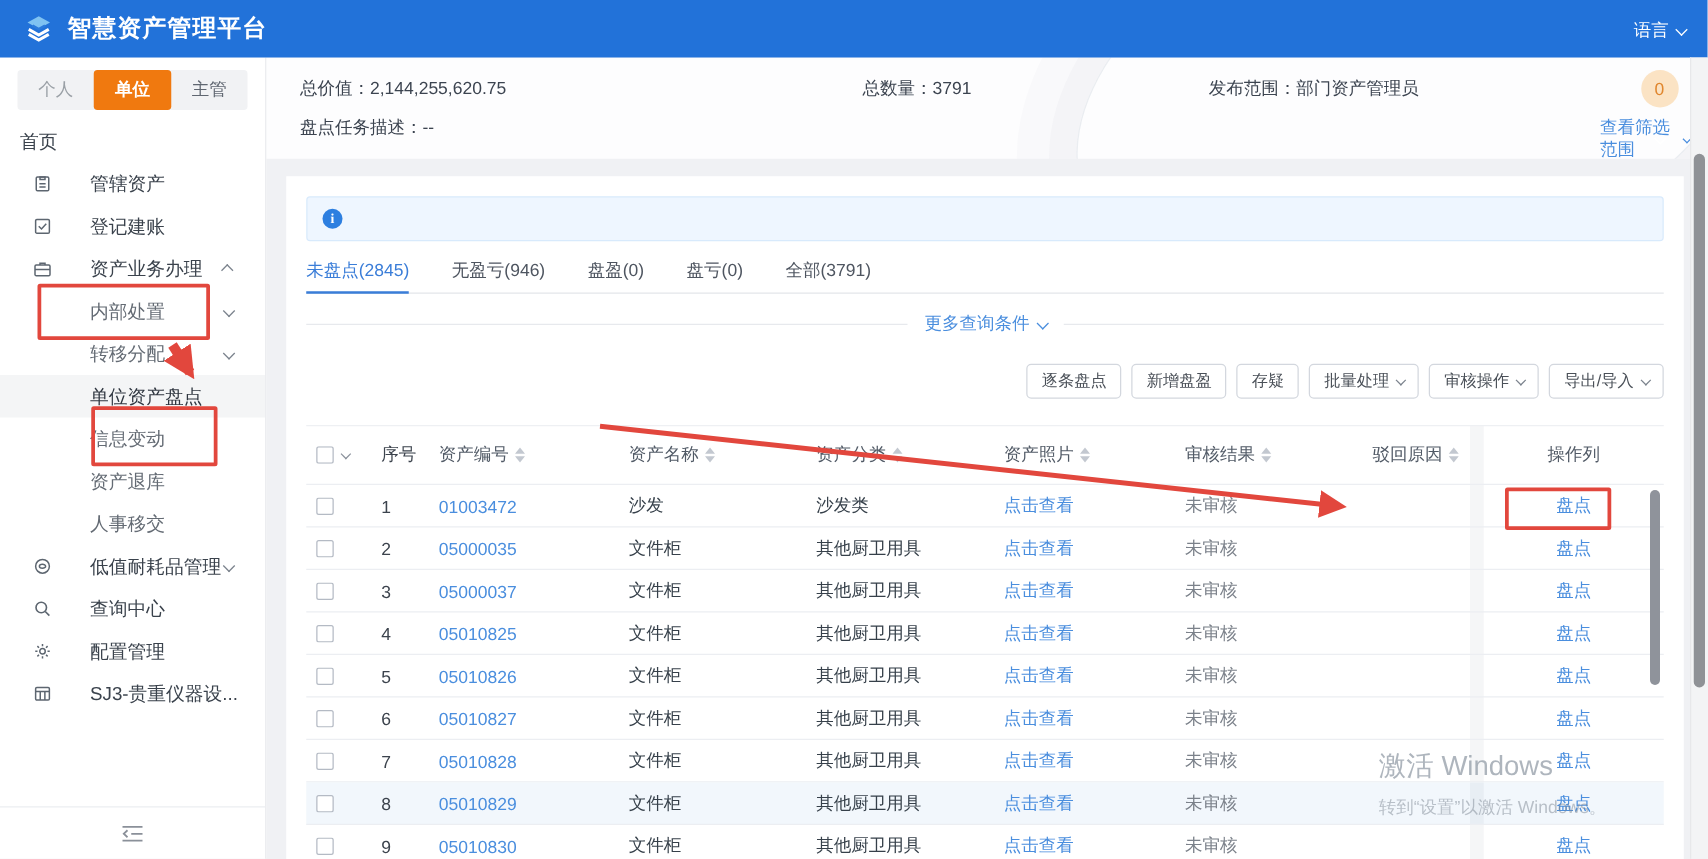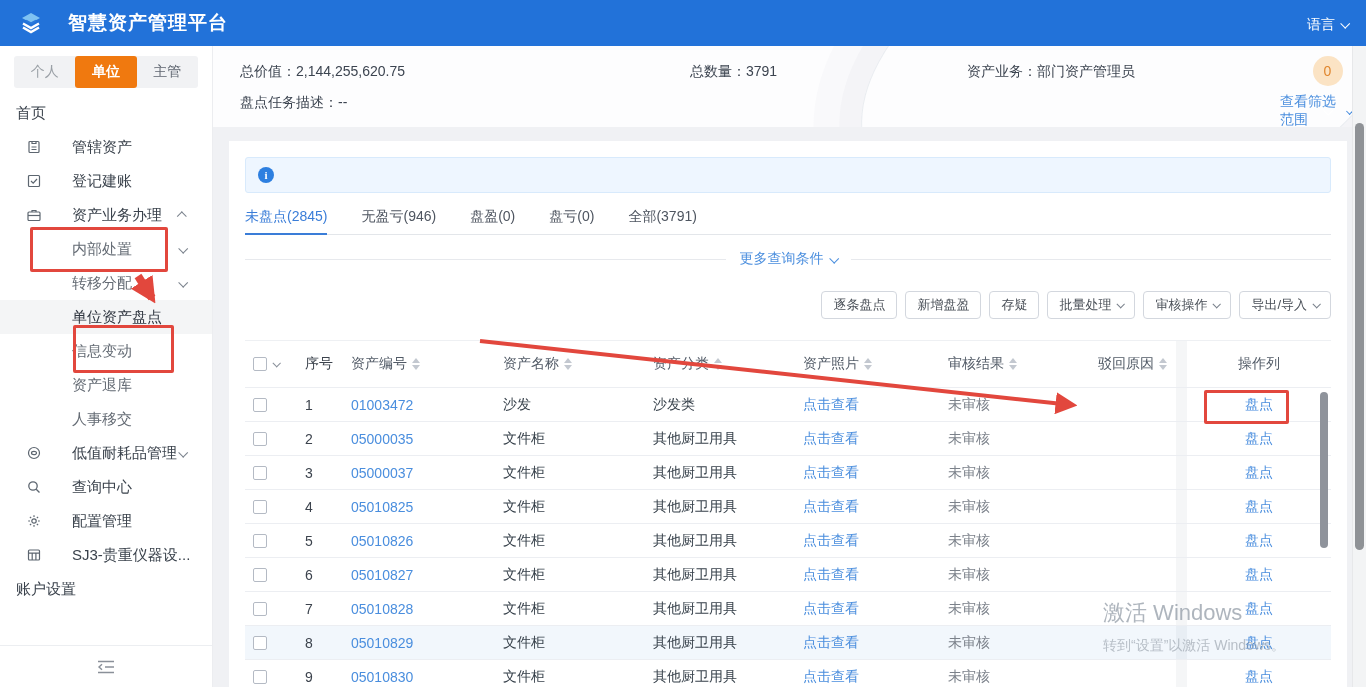--- a/index.html
+++ b/index.html
@@ -3,21 +3,21 @@
 <meta charset="utf-8">
 <style>
   * { margin:0; padding:0; box-sizing:border-box; }
   html,body { width:1366px; height:687px; overflow:hidden;
     font-family:"Liberation Sans","DejaVu Sans",sans-serif; background:#f0f1f4; color:#36404a; }
   .abs { position:absolute; }
 
   
   .topbar { position:absolute; left:0; top:0; width:1366px; height:46px; background:#2272d9;
     display:flex; align-items:center; padding:0 18px; z-index:20; }
-  .brand { display:flex; align-items:flex-end; gap:24px; }
+  .brand { display:flex; align-items:flex-end; gap:10px; }
   .brand-title { color:#fff; font-size:19px; font-weight:bold; letter-spacing:1px; }
   .topbar-right { margin-left:auto; display:flex; align-items:center; gap:22px; color:#fff;flex-direction:column; }
   .top-ic { width:20px; height:20px; display:inline-flex; }
   .lang { display:flex; align-items:center; gap:6px; font-size:14px; cursor:pointer; }
   .chev { display:inline-block; width:7px; height:7px; border-right:1.6px solid currentColor;
     border-bottom:1.6px solid currentColor; transform:rotate(45deg) translateY(-1px); }
   .chev.up { transform:rotate(-135deg) translateY(-1px); }
   .avatar { width:30px; height:30px; border-radius:50%; background:#fbe3c4; color:#e0862e;
     display:flex; align-items:center; justify-content:center; font-size:14px; }
 
@@ -223,41 +223,40 @@
           </svg></span>
       <span>配置管理</span>
     </div>
     <div class="m-item">
       <span class="m-ic"><svg viewBox="0 0 16 16" width="16" height="16" fill="none" stroke="currentColor" stroke-width="1.2">
             <rect x="2.5" y="3" width="11" height="10" rx="1"></rect>
             <path d="M2.5 6.2 h11 M6.2 6.2 V13 M9.9 6.2 V13"></path>
           </svg></span>
       <span>SJ3-贵重仪器设...</span>
     </div>
-    <div class="m-item top-level">账户设置</div>
   </nav>
   <div class="side-foot">
     <span class="fold-ic">
       <svg viewBox="0 0 18 14" width="18" height="14" fill="none" stroke="currentColor" stroke-width="1.4">
           <path d="M1 1.5 h16 M8 7 h9 M1 12.5 h16 M5 4.2 L2 7 l3 2.8"></path>
         </svg>
     </span>
   </div>
 </aside>
 
 <section class="summary">
   <div class="wave"></div>
   <div class="abs" style="left:27px; top:16px;">
     <span class="sum-label">总价值：</span><span class="sum-label">2,144,255,620.75</span>
   </div>
   <div class="abs" style="left:477px; top:16px;">
     <span class="sum-label">总数量：</span><span class="sum-label">3791</span>
   </div>
   <div class="abs" style="left:754px; top:16px;">
-    <span class="sum-label">资产业务：</span><span class="sum-label">部门资产管理员</span>
+    <span class="sum-label">发布范围：</span><span class="sum-label">部门资产管理员</span>
   </div>
   <div class="abs" style="left:27px; top:47px;">
     <span class="sum-label">盘点任务描述：</span><span class="sum-label">--</span>
   </div>
   <div class="abs sum-link" style="left:1024px; top:47px;">
     <span>查看筛选范围</span>
     <i class="chev"></i>
   </div>
 </section>
 

